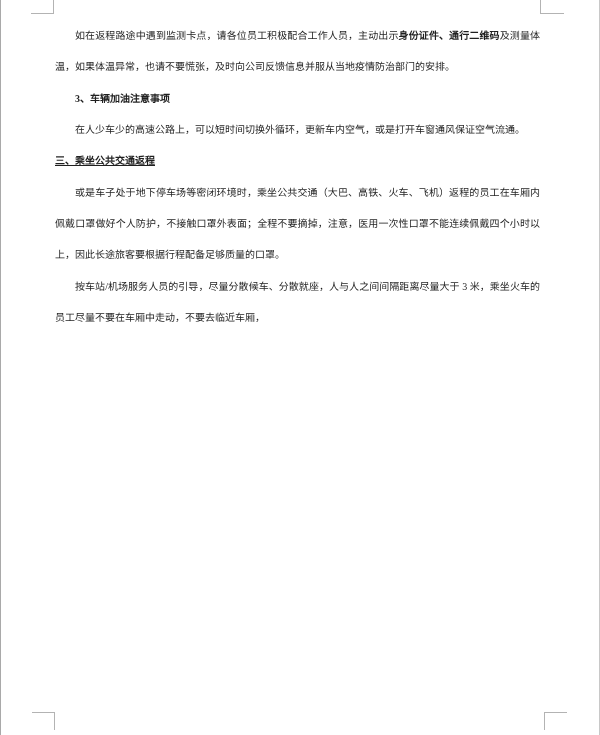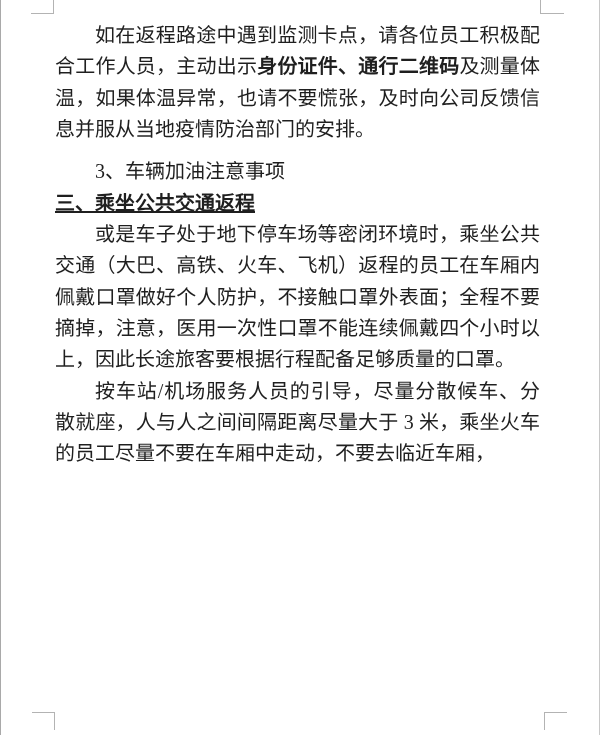--- a/index.html
+++ b/index.html
@@ -30,47 +30,48 @@
   .cm-tr { left: 540px; top: 0;     width: 23px; height: 13px; border-left: 1px solid;  border-bottom: 1px solid; }
   .cm-bl { left: 32px;  top: 712px; width: 22px; height: 17px; border-right: 1px solid; border-top: 1px solid; }
   .cm-br { left: 544px; top: 712px; width: 22px; height: 17px; border-left: 1px solid;  border-top: 1px solid; }
 
   .text-area {
     position: absolute;
     left: 55px;
     top: 14px;
     width: 485px;
     padding-top: 6px;
-    font-size: 20px;
+    font-size: 10px;
     line-height: 31.35px;
     text-align: justify;
     letter-spacing: 0;
     word-break: break-all;
   }
   .text-area p {
     margin: 0;
     padding: 0;
   }
   p.body       { text-indent: 2em; font-weight: 400; }
-  p.subheading { text-indent: 2em; font-weight: 400; margin-top: 11px; }
+  p.subheading { text-indent: 2em; font-weight: 700; }
   p.heading    { text-indent: 0;   font-weight: 700; text-decoration: underline; }
   span.seg-bold { font-weight: 700; }
 </style>
 </head>
 <body>
 
 <div class="page" style="background: rgb(255, 255, 255); color: rgb(31, 31, 31);">
   <div class="page-edge left" style="background: rgb(169, 169, 169);"></div>
   <div class="page-edge right" style="background: rgb(200, 200, 200);"></div>
 
   <div class="crop cm-tl" style="border-color: rgb(179, 179, 179);"></div>
   <div class="crop cm-tr" style="border-color: rgb(179, 179, 179);"></div>
   <div class="crop cm-bl" style="border-color: rgb(179, 179, 179);"></div>
   <div class="crop cm-br" style="border-color: rgb(179, 179, 179);"></div>
 
   <div class="text-area">
       <p class="body"><span>如在返程路途中遇到监测卡点，请各位员工积极配合工作人员，主动出示</span><span class="seg-bold">身份证件、通行二维码</span><span>及测量体温，如果体温异常，也请不要慌张，及时向公司反馈信息并服从当地疫情防治部门的安排。</span></p>
       <p class="subheading"><span>3、车辆加油注意事项</span></p>
+      <p class="body"><span>在人少车少的高速公路上，可以短时间切换外循环，更新车内空气，或是打开车窗通风保证空气流通。</span></p>
       <p class="heading"><span class="seg-bold">三、乘坐公共交通返程</span></p>
       <p class="body"><span>或是车子处于地下停车场等密闭环境时，乘坐公共交通（大巴、高铁、火车、飞机）返程的员工在车厢内佩戴口罩做好个人防护，不接触口罩外表面；全程不要摘掉，注意，医用一次性口罩不能连续佩戴四个小时以上，因此长途旅客要根据行程配备足够质量的口罩。</span></p>
       <p class="body"><span>按车站/机场服务人员的引导，尽量分散候车、分散就座，人与人之间间隔距离尽量大于 3 米，乘坐火车的员工尽量不要在车厢中走动，不要去临近车厢，</span></p>
     </div>
 </div>
 
 </body></html>

